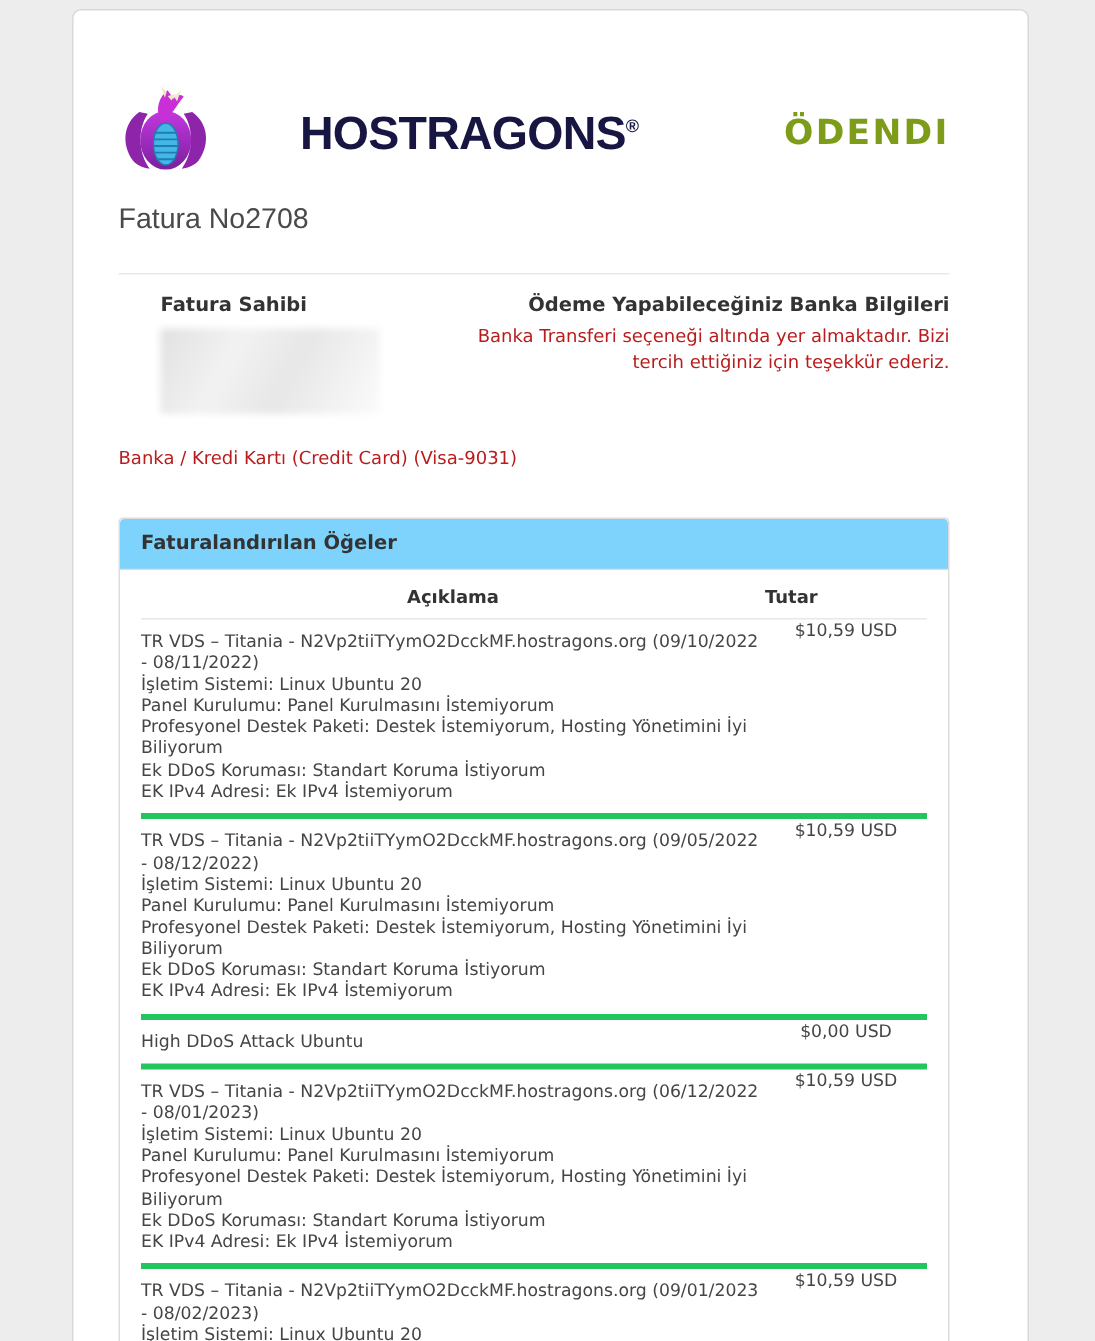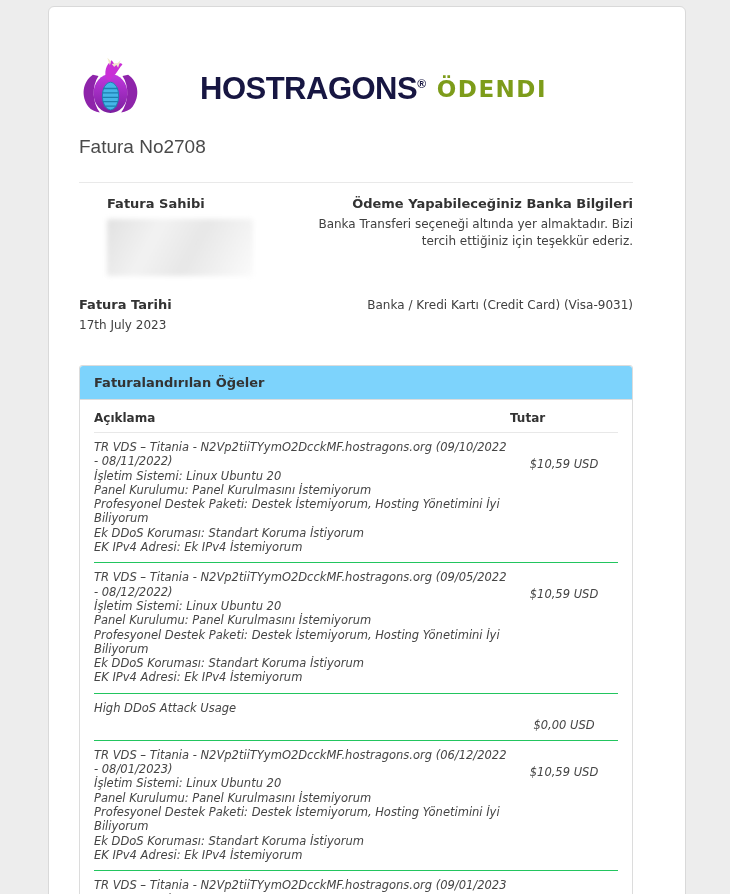--- a/index.html
+++ b/index.html
@@ -23,36 +23,36 @@
   .logo { display:flex; align-items:center; gap:11px; }
   .logo-icon { width:63px; height:63px; flex:none; }
   .wordmark {
     font-family:"Liberation Sans", sans-serif;
     font-size:31px; font-weight:bold; color:#171642; letter-spacing:-0.5px;
     white-space:nowrap;
     margin-left:47px;
   }
   .reg { font-size:12px; vertical-align:super; font-weight:bold; }
   .status {
-    margin-left:auto; margin-right:86px;
+    margin-left:auto; 
     font-size:23px; font-weight:bold; letter-spacing:1.5px;
     color:#7d9c1a; white-space:nowrap;
   }
   .invoice-title {
     font-family:Liberation Sans, sans-serif;
     font-size:19px; font-weight:400; color:#4a4a4a;
     margin:16px 0 24px 0;
   }
   .divider { border:none; border-top:1px solid #e9e9e9; margin:0 0 13px 0; }
 
   
   .info-row { display:flex; justify-content:space-between; }
   .info-row.first { margin-bottom:21px;margin-left:28px; }
   .info-heading { font-size:13px; font-weight:bold; color:#333; margin:0 0 4px 0; line-height:16px; }
-  .info-value { font-size:12px; color:#404040; line-height:17px; }
+  .info-value { font-size:12px; color:#b91c1c; line-height:17px; }
   .right { text-align:right; }
   .bank-text { width:332px; }
   .redacted {
     width:146px; height:57px; margin-top:7px; border-radius:2px;
     background:linear-gradient(118deg,#e1e1e1 0%,#f2f2f2 32%,#e7e7e7 58%,#fbfbfb 100%);
     filter:blur(2.5px);
   }
 
   
   .panel { margin-top:31px; border:1px solid #dcdcdc; border-radius:3px; }
@@ -60,28 +60,28 @@
     background:#7dd3fc; border-bottom:1px solid #dcdcdc;
     padding:9px 14px; font-size:13px; font-weight:bold; color:#333;
     border-radius:3px 3px 0 0;
   }
   .panel-body { padding:0 14px 12px 14px; background:#fff; }
   table { width:100%; border-collapse:collapse; }
   th {
     font-size:12px; font-weight:bold; color:#333;
     padding:11px 0 7px 0; border-bottom:1px solid #e8e8e8;
   }
-  th.desc-col { text-align:left; }
+  th.desc-col { text-align:center; }
   th.amount-col { width:108px; text-align:left; }
   td {
     font-size:11.5px; color:#454545; vertical-align:top;
-    padding:7px 0 8px 0; border-bottom:1px solid #22c55e;font-style:italic;
+    padding:7px 0 8px 0; border-bottom:4px solid #22c55e;
   }
   td .line { line-height:14.3px; }
-  td.amount { text-align:center; white-space:nowrap; padding-top:24px; }
+  td.amount { text-align:center; white-space:nowrap; padding-top:0; }
 </style>
 </head>
 <body>
 
 <div class="card">
 
   <div class="brand-row">
     <div class="logo">
       <span class="logo-icon">
         <svg viewBox="0 0 100 100" width="63" height="63" aria-hidden="true">
@@ -116,24 +116,20 @@
       <div class="info-heading">Fatura Sahibi</div>
       <div class="redacted"></div>
     </div>
     <div class="right bank-text">
       <div class="info-heading">Ödeme Yapabileceğiniz Banka Bilgileri</div>
       <div class="info-value">Banka Transferi seçeneği altında yer almaktadır. Bizi tercih ettiğiniz için teşekkür ederiz.</div>
     </div>
   </div>
 
   <div class="info-row">
-    <div>
-      <div class="info-heading">Fatura Tarihi</div>
-      <div class="info-value">17th July 2023</div>
-    </div>
     <div class="right">
       <div class="info-value">Banka / Kredi Kartı (Credit Card) (Visa-9031)</div>
     </div>
   </div>
 
   <div class="panel">
     <div class="panel-header">Faturalandırılan Öğeler</div>
     <div class="panel-body">
       <table>
         <thead>
@@ -160,21 +156,21 @@
                 <div class="line">İşletim Sistemi: Linux Ubuntu 20</div>
                 <div class="line">Panel Kurulumu: Panel Kurulmasını İstemiyorum</div>
                 <div class="line">Profesyonel Destek Paketi: Destek İstemiyorum, Hosting Yönetimini İyi Biliyorum</div>
                 <div class="line">Ek DDoS Koruması: Standart Koruma İstiyorum</div>
                 <div class="line">EK IPv4 Adresi: Ek IPv4 İstemiyorum</div>
               </td>
     <td class="amount">$10,59 USD</td>
   </tr>
             <tr>
     <td>
-                <div class="line">High DDoS Attack Usage</div>
+                <div class="line">High DDoS Attack Ubuntu</div>
               </td>
     <td class="amount">$0,00 USD</td>
   </tr>
             <tr>
     <td>
                 <div class="line">TR VDS – Titania - N2Vp2tiiTYymO2DcckMF.hostragons.org (06/12/2022 - 08/01/2023)</div>
                 <div class="line">İşletim Sistemi: Linux Ubuntu 20</div>
                 <div class="line">Panel Kurulumu: Panel Kurulmasını İstemiyorum</div>
                 <div class="line">Profesyonel Destek Paketi: Destek İstemiyorum, Hosting Yönetimini İyi Biliyorum</div>
                 <div class="line">Ek DDoS Koruması: Standart Koruma İstiyorum</div>

